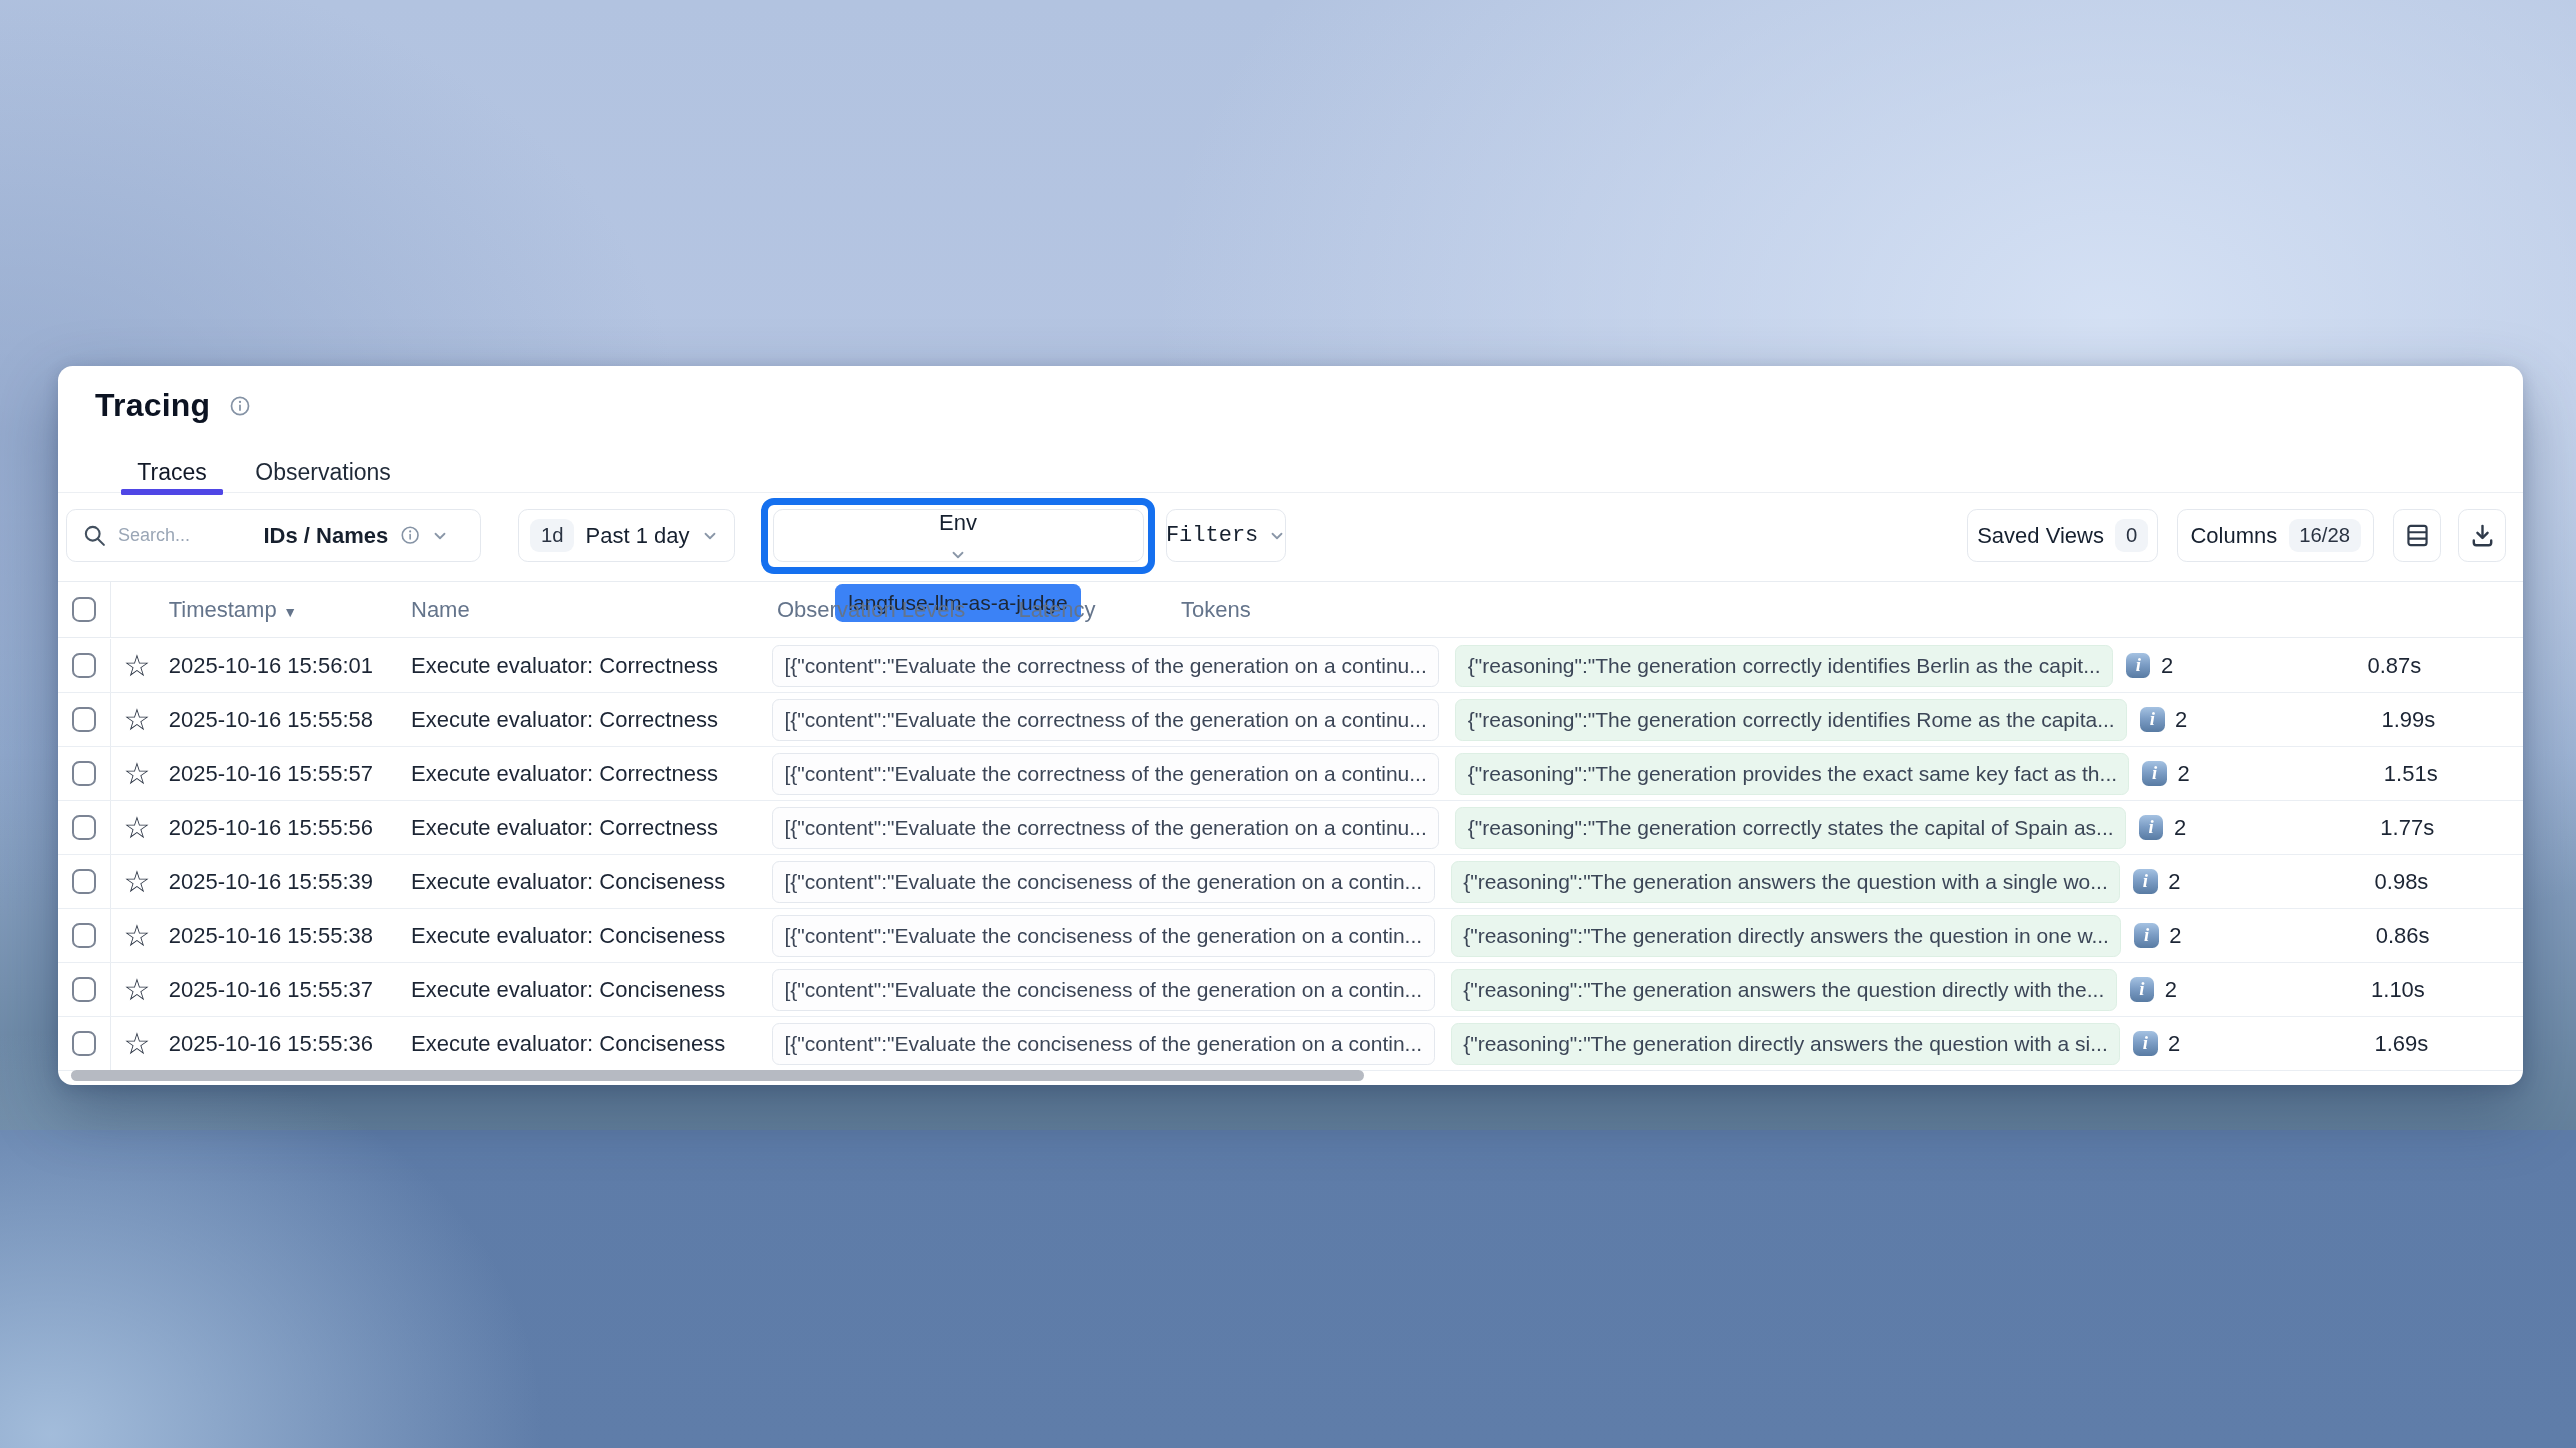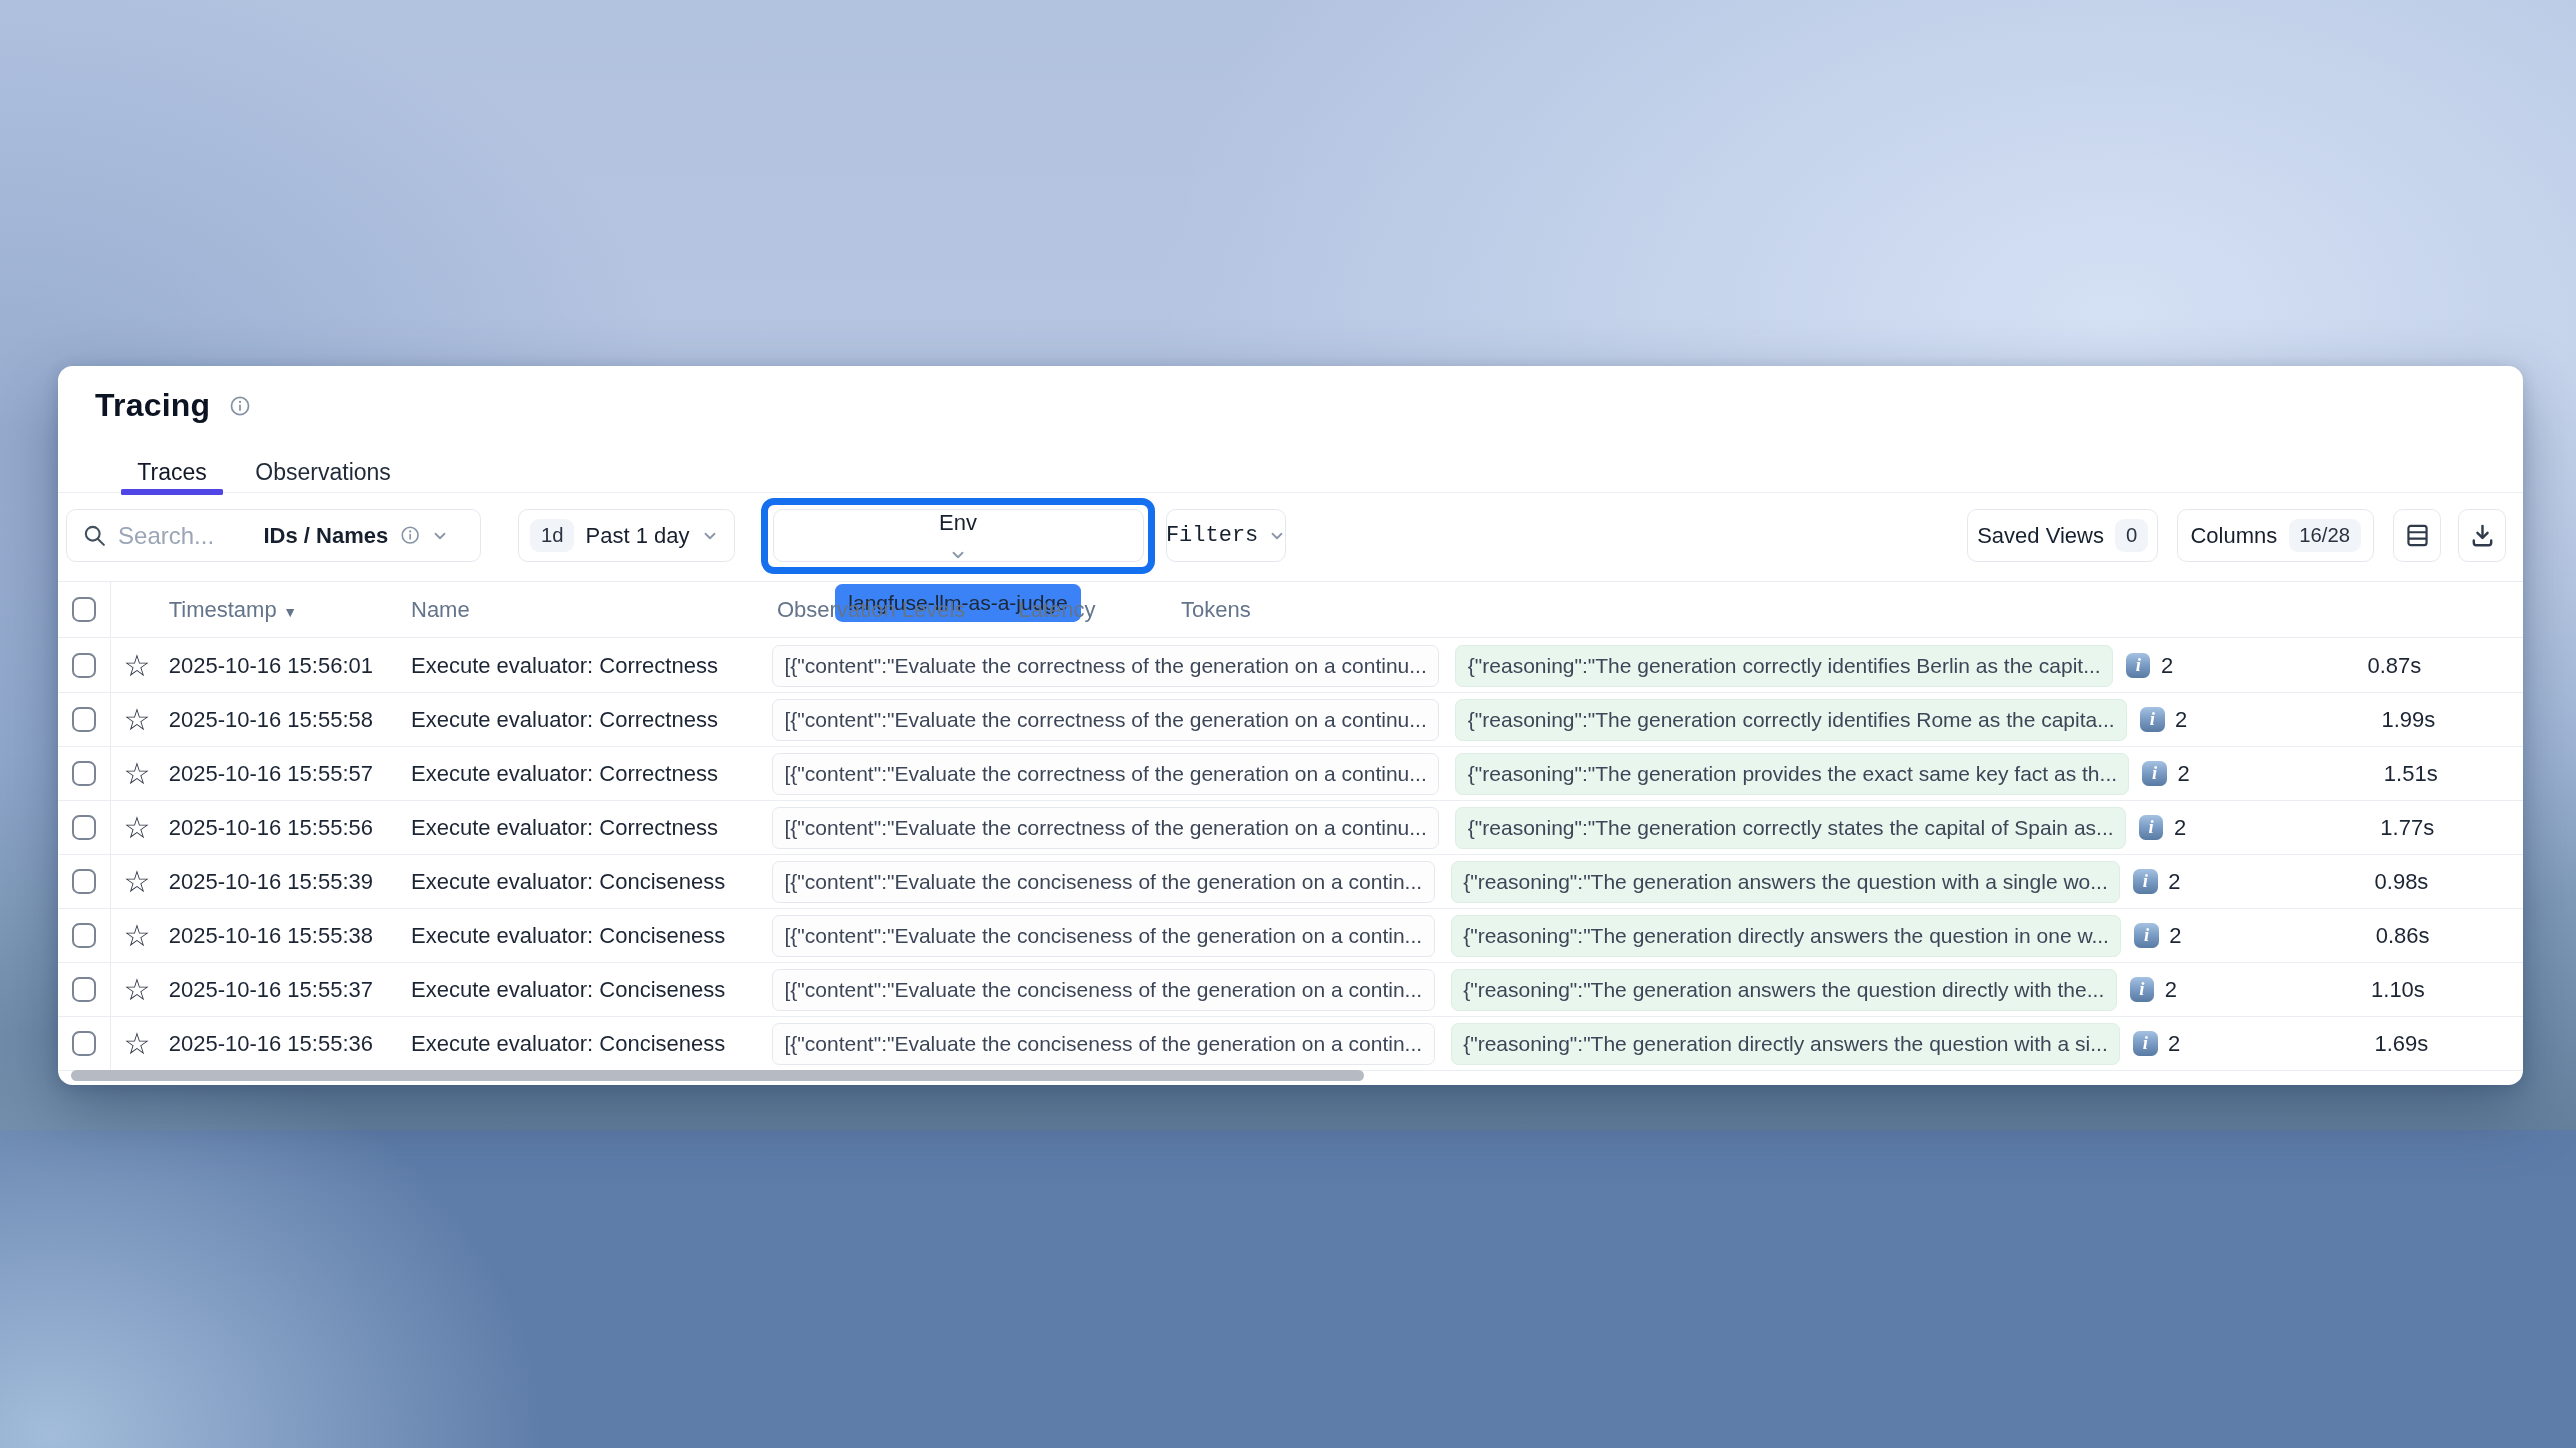--- a/index.html
+++ b/index.html
@@ -26,21 +26,21 @@
   .tab { position:relative; height:42px; display:flex; align-items:center; padding:0 16.3px; font-size:23px; font-weight:500; color:#111827; cursor:pointer; }
   .tab.active::after { content:""; position:absolute; left:0; right:0; bottom:-1.6px; height:5.7px; background:#4f46e5; border-radius:1.6px; }
   .tab.inactive { color:#1f2937; }
   
   .toolbar { position:absolute; left:0; top:143px; width:100%; height:76px; }
   .tbtn {
     position:absolute; top:0; height:53px; background:#fff; border:1.6px solid #e4e8ee; border-radius:9.8px;
     display:flex; align-items:center; font-size:22px; color:#16202f; font-weight:500;
   }
   .search-wrap { left:8.1px; width:415px; padding:0 14.6px; gap:11.4px; }
-  .search-input { border:none; outline:none; font-size:24px; color:#4c1d95; width:134px; font-family:"Liberation Sans", sans-serif; background:transparent; }
+  .search-input { border:none; outline:none; font-size:18px; color:#4c1d95; width:134px; font-family:"Liberation Sans", sans-serif; background:transparent; }
   .search-input::placeholder { color:#9aa6b6; }
   .scope-label { font-weight:700; color:#17202e; white-space:nowrap; }
   .time-wrap { left:460px; width:217px; padding:0 11.4px; gap:11.4px; }
   .badge { background:#f1f4f8; border-radius:9px; padding:4.9px 10.6px; font-size:20.3px; color:#2a3342; font-weight:500; }
   .env-outline { position:absolute; left:703px; top:-11.4px; width:394px; height:76px; border:7.3px solid #1570ef; border-radius:13px; background:#fff; display:flex; align-items:center; justify-content:center; }
   .env-btn { width:371px; height:53px; border:1.6px solid #e4e8ee; border-radius:9.8px; display:flex; align-items:center; padding:0 13px; gap:9.8px; font-size:22px; font-weight:500; color:#16202f;flex-direction:column; }
   .vdiv { width:1.6px; height:29px; background:#e4e8ee; margin:0 4.9px; }
   .chip { background:#3b82f6; border-radius:7.3px; padding:7.3px 13px; font-size:21px; color:#1d2735; font-weight:400; white-space:nowrap; }
   .filters-wrap { left:1108px; width:120px; justify-content:center; gap:9.8px;font-family:Liberation Mono, monospace; }
   .saved-wrap { left:1909px; width:191px; justify-content:center; gap:11.4px; }

